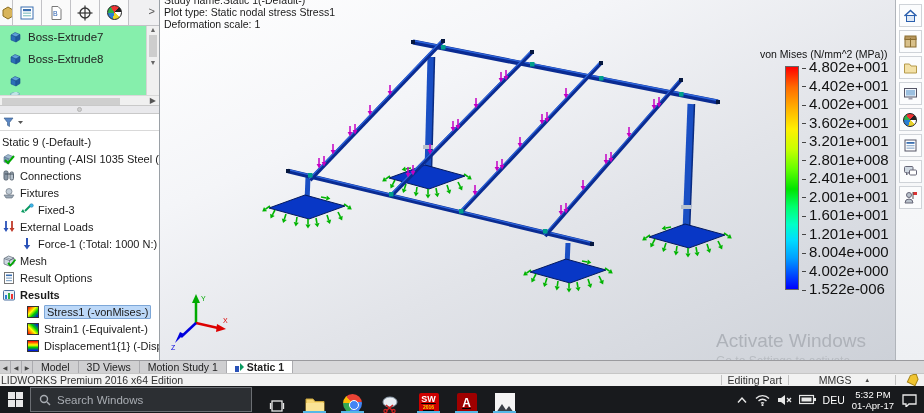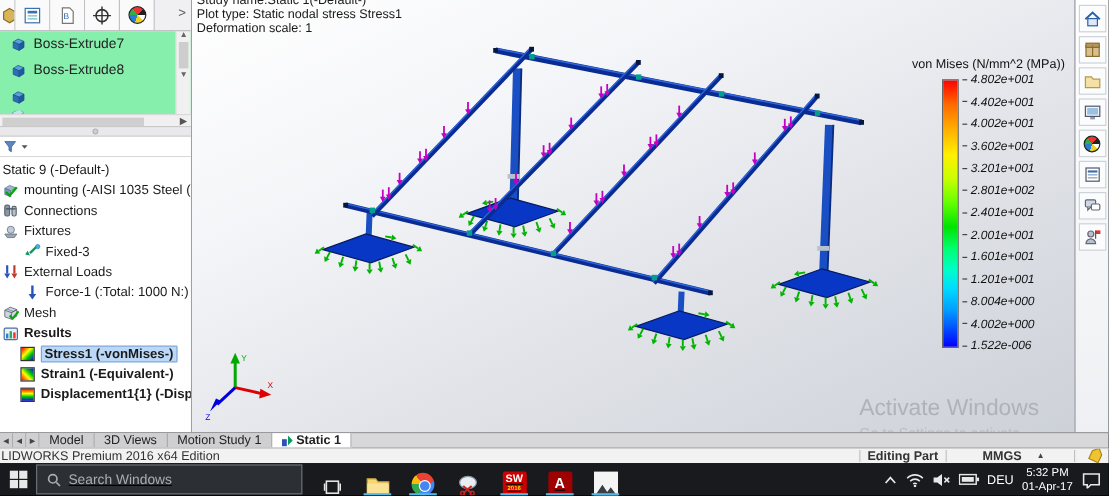--- a/index.html
+++ b/index.html
@@ -24,35 +24,35 @@
   .vscroll .thumb { margin:2px 2px; height:22px; background:#cdcdcd; }
   .hscroll { height:11px; background:#f0f0f0; border-top:1px solid #d9d9d9; border-bottom:1px solid #c9c9c9; position:relative; }
   .hscroll .thumb { position:absolute; left:2px; top:2px; width:118px; height:7px; background:#cfcfcf; }
   .hscroll .arr { position:absolute; right:3px; top:0px; font-size:8px; color:#555; }
   .splitter { height:8px; background:#e9e9ec; border-bottom:1px solid #c9c9c9; display:flex; align-items:center; justify-content:center; }
   .splitter .dot { width:5px; height:5px; border-radius:50%; background:#cfcfcf; border:1px solid #b5b5b5; }
   .filter-row { height:17px; border-bottom:1px solid #d9d9d9; display:flex; align-items:center; padding-left:2px; gap:2px; background:#fff; }
   .sim-tree { flex:1; background:#fff; padding-top:2px; }
   .trow { height:17px; display:flex; align-items:center; gap:4px; font-size:11px; color:#1a1a1a; white-space:nowrap; overflow:hidden; padding-left:2px; }
   .trow .ic { flex:none; width:14px; height:14px; display:flex; align-items:center; justify-content:center; }
-  .ind1 { padding-left:20px; } .ind2 { padding-left:16px;font-weight:bold; }
+  .ind1 { padding-left:20px; } .ind2 { padding-left:26px; }
   .trow.sel > .lbl { background:#bcd8f8; border:1px solid #7da7d8; padding:0 2px; border-radius:1px; }
   .rainbow { width:12px; height:12px; border:1px solid #333; background:linear-gradient(135deg,#f00,#ff0 40%,#0c0 65%,#00f); }
 
   
   #viewport { position:relative; width:735px; height:360px; flex:none;
       background:linear-gradient(155deg,#ffffff 0%,#f4f5f8 30%,#e2e4e9 60%,#cdd1d8 100%); overflow:hidden; }
   .annotation { position:absolute; left:4px; top:-6px; font-size:10.5px; line-height:12px; color:#1a1a1a; }
   .legend { position:absolute; left:592px; top:48px; width:142px; }
   .legend-title { font-size:10.5px; color:#111; margin-left:8px; margin-bottom:6px; }
   .legend-body { display:flex; }
   .legend-bar { width:14px; height:224px; margin-left:33px; border:1px solid #666;
       background:linear-gradient(#ff0000 0%,#ff6a00 9%,#ffb400 19%,#fff000 28%,#c8ff00 37%,#64ff00 46%,#00e400 55%,#00ff6e 63%,#00ffc8 71%,#00dcff 78%,#00a0ff 86%,#0050ff 93%,#0000ff 100%); }
   .legend-labels { display:flex; flex-direction:column; justify-content:space-between; height:232px; margin-top:-4px; margin-left:3px; }
-  .legend-labels span { font-size:10px; color:#111; line-height:10px;font-style:italic; }
+  .legend-labels span { font-size:15px; color:#111; line-height:10px; }
   .legend-labels span::before { content:""; display:inline-block; width:4px; height:1px; background:#444; vertical-align:middle; margin-right:3px; }
   .yield-row { display:flex; align-items:center; gap:3px; margin-top:9px; margin-left:-6px; }
   .yield-row .ytext { font-size:9.5px; color:#111; }
   .watermark { position:absolute; left:556px; top:330px; color:#aeb2b9; }
   .watermark .w1 { font-size:19px; }
   .watermark .w2 { font-size:12px; margin-top:2px; color:#b8bcc2; }
   .triad { position:absolute; left:8px; top:292px; }
 
   
   #task-pane { width:29px; height:360px; background:linear-gradient(#fff, #eef0f3); border-left:1px solid #b0b4ba; flex:none; display:flex; flex-direction:column; align-items:center; padding-top:4px; gap:3px; }
@@ -61,27 +61,27 @@
   
   #tabbar { position:absolute; left:0; top:360px; width:924px; height:13px; background:#d8d8da; border-top:1px solid #9a9a9e; display:flex; align-items:stretch; }
   .tnav { width:11px; border-right:1px solid #ababaf; background:#d0d0d2; font-size:6px; color:#444; display:flex; align-items:center; justify-content:center; }
   .dtab { padding:0 8px; font-size:10.5px; color:#222; border-right:1px solid #ababaf; display:flex; align-items:center; gap:3px; background:#cfcfd1; }
   .dtab.active { background:#fff; font-weight:bold; }
 
   
   #statusbar { position:absolute; left:0; top:373px; width:924px; height:13px; background:#f2f2f2; border-top:1px solid #c6c6c6; font-size:10.5px; color:#333; display:flex; align-items:center; }
   #statusbar .lefttxt { margin-left:1px; }
   #statusbar .sep { width:1px; height:10px; background:#c2c2c2; margin:0 6px; }
-  #statusbar .right { margin-left:auto; display:flex; align-items:center;font-weight:bold; }
+  #statusbar .right { margin-left:auto; display:flex; align-items:center; }
   .mmgs-caret { font-size:7px; color:#444; margin-left:14px; }
 
   
   #taskbar { position:absolute; left:0; top:386px; width:924px; height:27px; background:#181a1d; display:flex; align-items:center; }
   .start { width:30px; height:27px; display:flex; align-items:center; justify-content:center; }
-  .searchbox { width:222px; height:25px; background:#2c2f33; border:1px solid #6b6e73; display:flex; align-items:center; gap:6px; padding-left:8px;text-decoration:underline; }
+  .searchbox { width:222px; height:25px; background:#2c2f33; border:1px solid #6b6e73; display:flex; align-items:center; gap:6px; padding-left:8px; }
   .searchbox input { background:transparent; border:none; outline:none; color:#a9adb3; font-size:11.5px; font-family:"Liberation Sans",sans-serif; width:170px; }
   .searchbox input::placeholder { color:#a9adb3; }
   .tb-item { width:27px; height:27px; display:flex; align-items:flex-end; justify-content:center; position:relative; margin-left:11px;text-decoration:underline; }
   .tb-item.open::after { content:""; position:absolute; left:2px; right:2px; bottom:0; height:2px; background:#55b7e6; }
   .tray { margin-left:auto; display:flex; align-items:center; gap:7px; padding-right:6px; }
   .tray .txt { color:#fff; font-size:10.5px; }
   .clock { color:#fff; font-size:9.5px; text-align:center; line-height:11px; }
   .sw-icon { width:20px; height:20px; background:#c00; border-radius:2px; color:#fff; font-weight:bold; font-size:9px; display:flex; flex-direction:column; align-items:center; justify-content:center; line-height:8px; }
   .sw-icon .yr { font-size:5px; color:#ffd400; }
   .adobe-icon { width:20px; height:20px; background:#a00000; border-radius:2px; color:#fff; font-weight:bold; font-size:12px; display:flex; align-items:center; justify-content:center; }
@@ -247,20 +247,31 @@
         </div>
         <div class="trow">
           <span class="ic">
               <svg width="14" height="14">
                 <path d="M2,4.5 l4.5,-2.5 l5.5,2 l-4.5,2.5 z M2,4.5 v5.5 l5.5,2 v-5.5 M7.5,6.5 l4.5,-2.5 v5.5 l-4.5,2.5" fill="#cfd8e2" stroke="#5a6672" stroke-width=".7"></path>
                 <line x1="4" y1="3.6" x2="9.6" y2="5.7" stroke="#5a6672" stroke-width=".5"></line>
                 <path d="M6,9 l2.5,2.5 l5,-6" fill="none" stroke="#0a0" stroke-width="1.8"></path>
               </svg>
             </span>
           <span class="lbl">Mesh</span>
+        </div>
+        <div class="trow">
+          <span class="ic">
+              <svg width="14" height="14">
+                <rect x="2.5" y="1.5" width="9" height="11" fill="#fff" stroke="#777"></rect>
+                <rect x="4" y="3.5" width="6" height="1.6" fill="#3a6fb0"></rect>
+                <rect x="4" y="6.5" width="6" height="1.2" fill="#88a8c8"></rect>
+                <rect x="4" y="9" width="6" height="1.2" fill="#88a8c8"></rect>
+              </svg>
+            </span>
+          <span class="lbl">Result Options</span>
         </div>
         <div class="trow">
           <span class="ic">
               <svg width="14" height="14">
                 <rect x="1.5" y="2.5" width="11" height="9.5" rx="1" fill="#eaf1f8" stroke="#4a6fa0"></rect>
                 <rect x="3" y="7" width="2" height="4" fill="#2a7fd4"></rect>
                 <rect x="6" y="5" width="2" height="6" fill="#2fae4a"></rect>
                 <rect x="9" y="6" width="2" height="5" fill="#e33"></rect>
               </svg>
             </span>
@@ -441,21 +452,21 @@
       <div class="legend">
         <div class="legend-title">von Mises (N/mm^2 (MPa))</div>
         <div class="legend-body">
           <div class="legend-bar"></div>
           <div class="legend-labels">
             <span>4.802e+001</span>
               <span>4.402e+001</span>
               <span>4.002e+001</span>
               <span>3.602e+001</span>
               <span>3.201e+001</span>
-              <span>2.801e+002</span>
+              <span>2.801e+008</span>
               <span>2.401e+001</span>
               <span>2.001e+001</span>
               <span>1.601e+001</span>
               <span>1.201e+001</span>
               <span>8.004e+000</span>
               <span>4.002e+000</span>
               <span>1.522e-006</span>
           </div>
         </div>
       </div>

